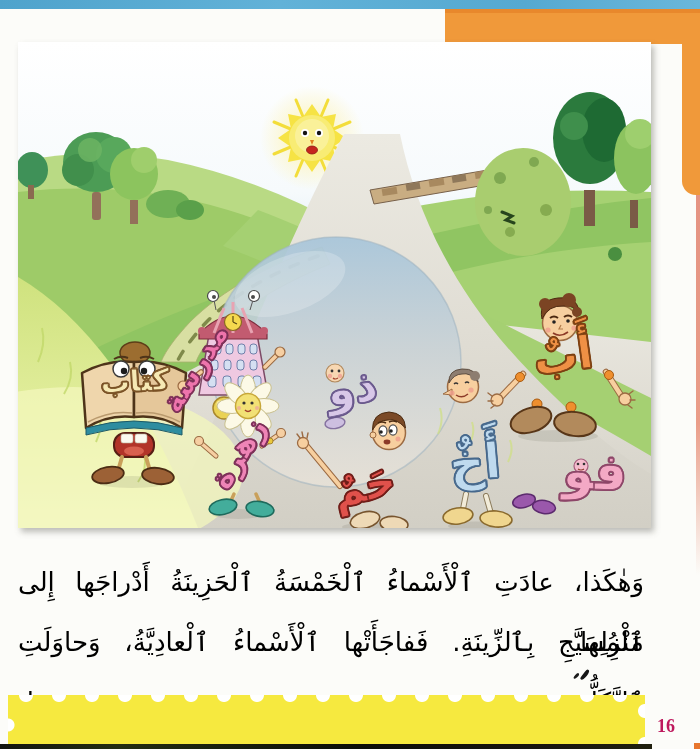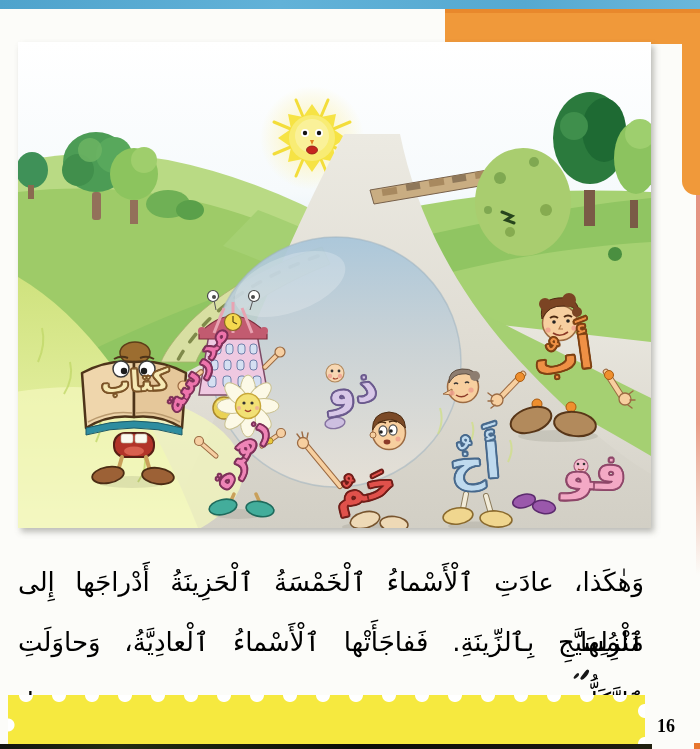--- a/index.html
+++ b/index.html
@@ -44,21 +44,21 @@
   .footer-band{position:absolute;left:8px;top:695px;width:637px;height:49px;
     background-color:#f6e93f;
     background-image:
       radial-gradient(circle at 16px 0px,#ffffff 6.5px,rgba(255,255,255,0) 7.5px),
       radial-gradient(circle at 100% 16px,#ffffff 6.5px,rgba(255,255,255,0) 7.5px),
       radial-gradient(circle at 0px 24px,#ffffff 6px,rgba(255,255,255,0) 7px);
     background-size:33px 16px,16px 33px,14px 46px;
     background-position:2px 0,right top,left 6px;
     background-repeat:repeat-x,repeat-y,repeat-y;}
 
-  .page-number{position:absolute;left:645px;top:716px;width:42px;text-align:center;font-family:"Liberation Serif",serif;font-weight:bold;font-size:18px;color:#000000;}
+  .page-number{position:absolute;left:645px;top:716px;width:42px;text-align:center;font-family:"Liberation Serif",serif;font-weight:bold;font-size:18px;color:#be185d;}
 </style>
 </head>
 <body>
 
 <div class="page">
 
   <div class="top-strip"></div>
   <div class="corner-band"></div>
   <div class="corner-strip"></div>
   <div class="book-edge-line"></div>

